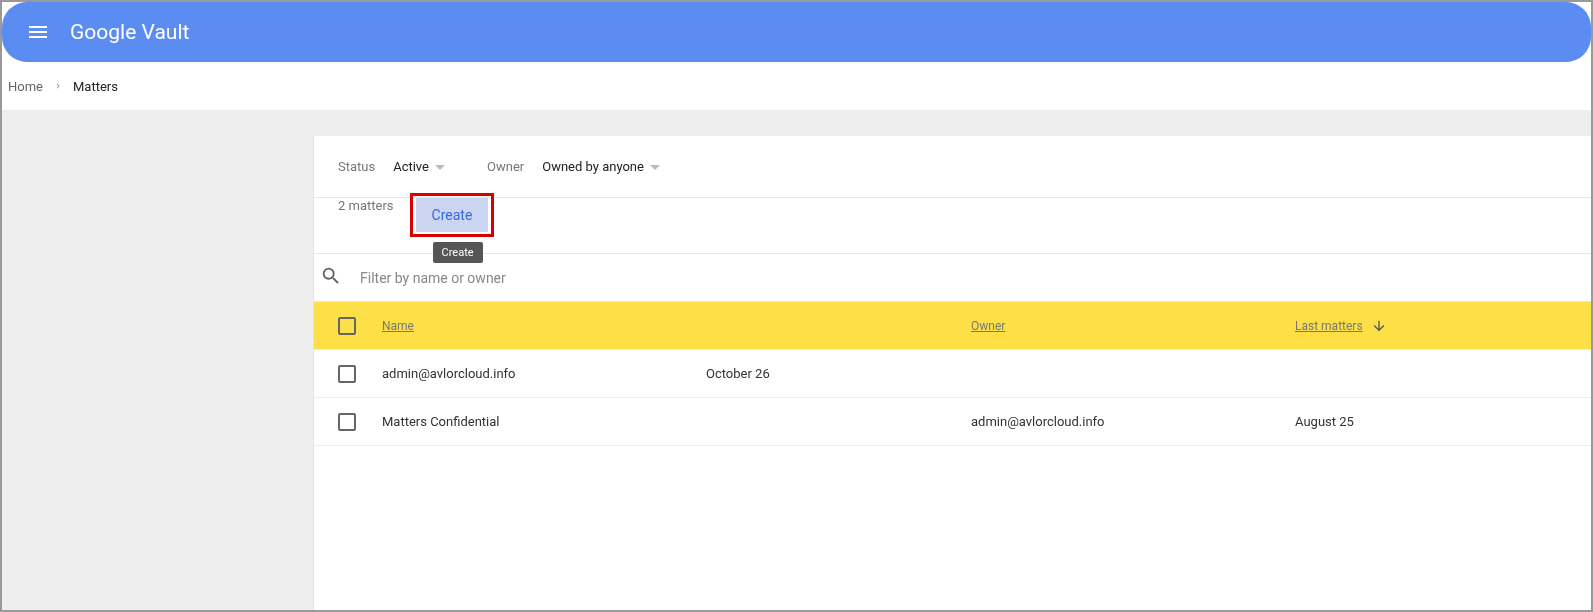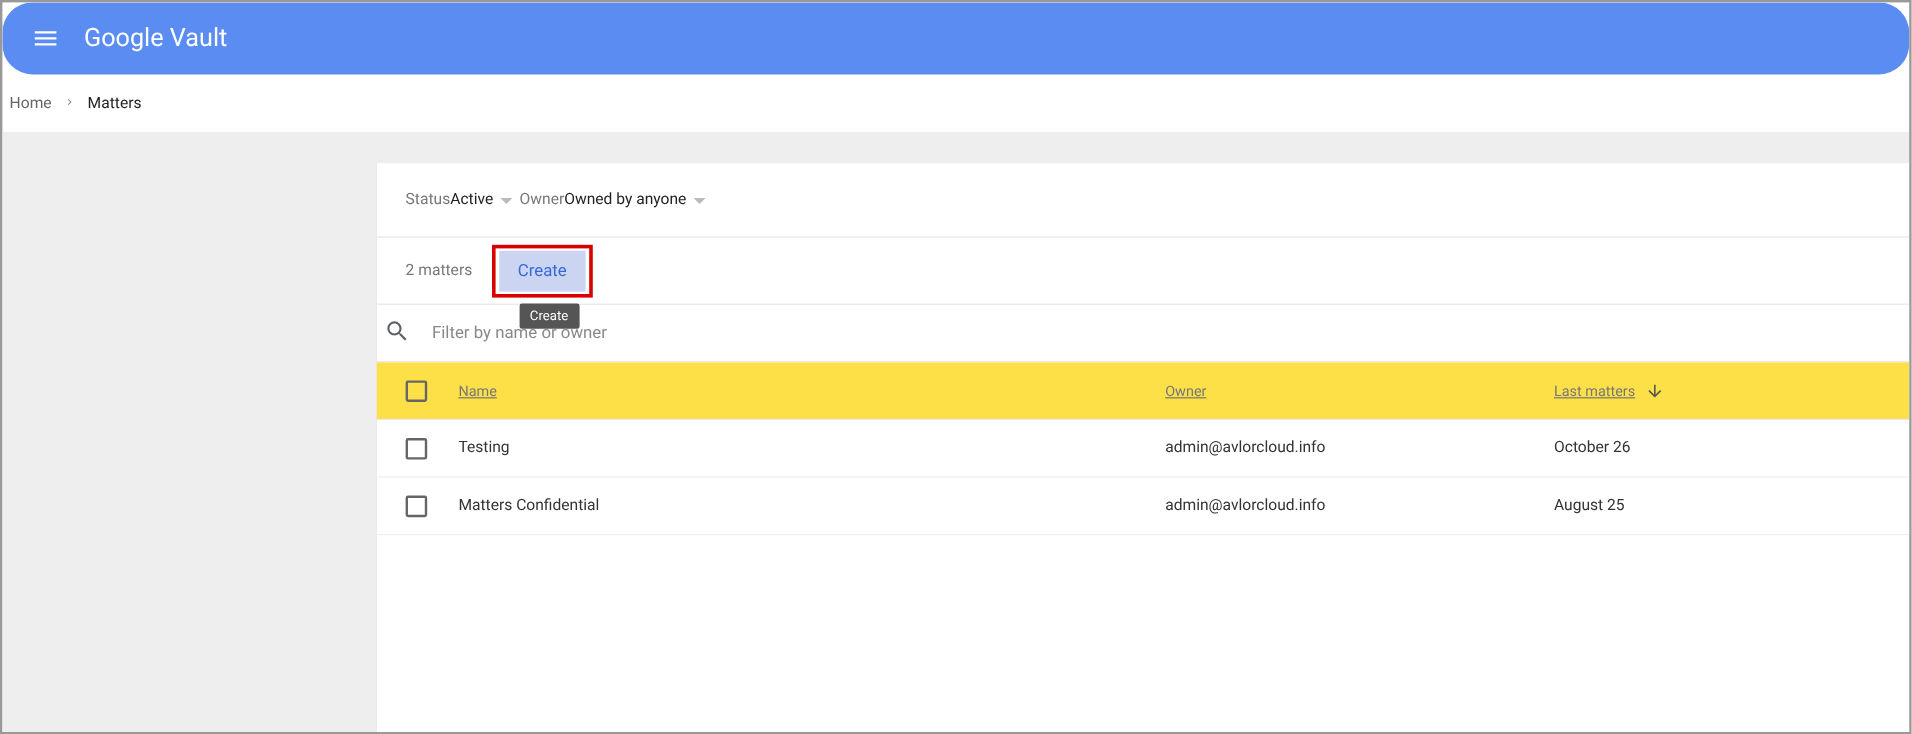--- a/index.html
+++ b/index.html
@@ -46,36 +46,37 @@
       background: #fff;
       margin-top: 26px;
       height: calc(100% - 26px);
       border-left: 1px solid #e5e5e5;
     }
     .filter-row {
       height: 62px;
       display: flex;
       align-items: center;
       padding-left: 24px;
+      gap: 18px;
       border-bottom: 1px solid #e7e7e7;
       font-size: 13px;
     }
     .filter-label { color: #777; }
     .filter-value { color: #222; display: flex; align-items: center; gap: 6px; cursor: pointer; }
     .dropdown-caret {
       width: 0; height: 0;
       border-left: 5px solid transparent;
       border-right: 5px solid transparent;
       border-top: 5px solid #bbb;
       margin-top: 2px;
     }
     .toolbar-row {
       height: 56px;
       display: flex;
-      align-items: center;
+      align-items: flex-start;
       padding-left: 24px;
       gap: 22px;
       border-bottom: 1px solid #e7e7e7;
       font-size: 13px;
       position: relative;
     }
     .matter-count { color: #777; }
     .create-btn-wrapper {
       position: relative;
     }
@@ -227,21 +228,20 @@
               <path d="M20 12l-1.41-1.41L13 16.17V4h-2v12.17l-5.58-5.59L4 12l8 8 8-8z"></path>
             </svg>
         </span>
       </div>
     </div>
 
     <div class="table-row">
       <div class="col-check">
           <div class="checkbox"></div>
         </div>
-      <div class="col-name">Testing</div>
       <div class="col-owner">admin@avlorcloud.info</div>
       <div class="col-last">October 26</div>
     </div>
 
     <div class="table-row">
       <div class="col-check">
           <div class="checkbox"></div>
         </div>
       <div class="col-name">Matters Confidential</div>
       <div class="col-owner">admin@avlorcloud.info</div>

